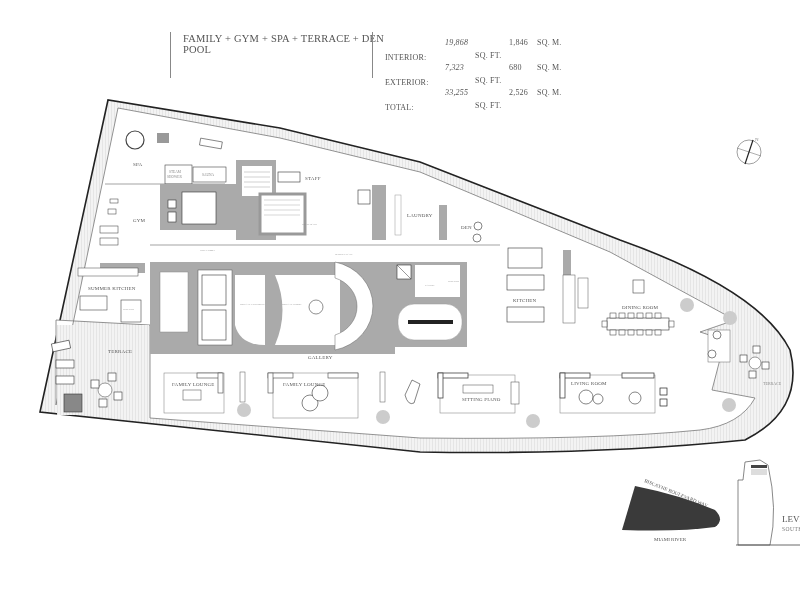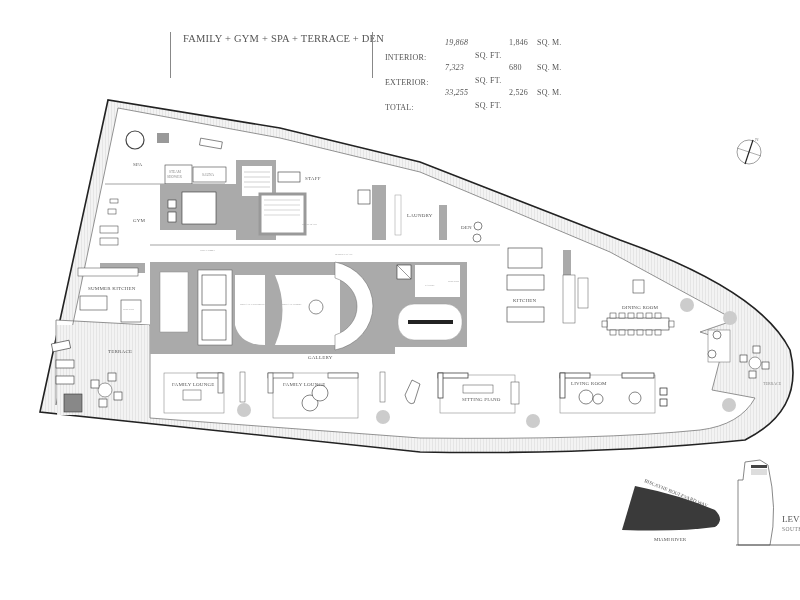--- a/index.html
+++ b/index.html
@@ -19,20 +19,21 @@
   .ll { font-family: "Liberation Serif", serif; font-size: 5px; fill: #555; }
   .lvl { position: absolute; left: 782px; top: 514px; font-size: 9px; color: #555; }
   .lvl2 { position: absolute; left: 782px; top: 526px; font-size: 5.5px; color: #777; letter-spacing: .5px; }
 </style>
 </head>
 <body>
 
 <div class="vbar" style="left:170px;"></div>
 <div class="hdr hdr-left">
   <div>FAMILY + GYM + SPA + TERRACE + DEN</div>
+  <div>POOL</div>
 </div>
 <div class="vbar" style="left:372px;"></div>
 <div class="hdr hdr-right">
   <div class="stats-row">
     <span class="c1">INTERIOR:</span>
     <span class="c2">19,868</span>
     <span class="c3">SQ. FT.</span>
     <span class="c4">1,846</span>
     <span>SQ. M.</span>
   </div>

